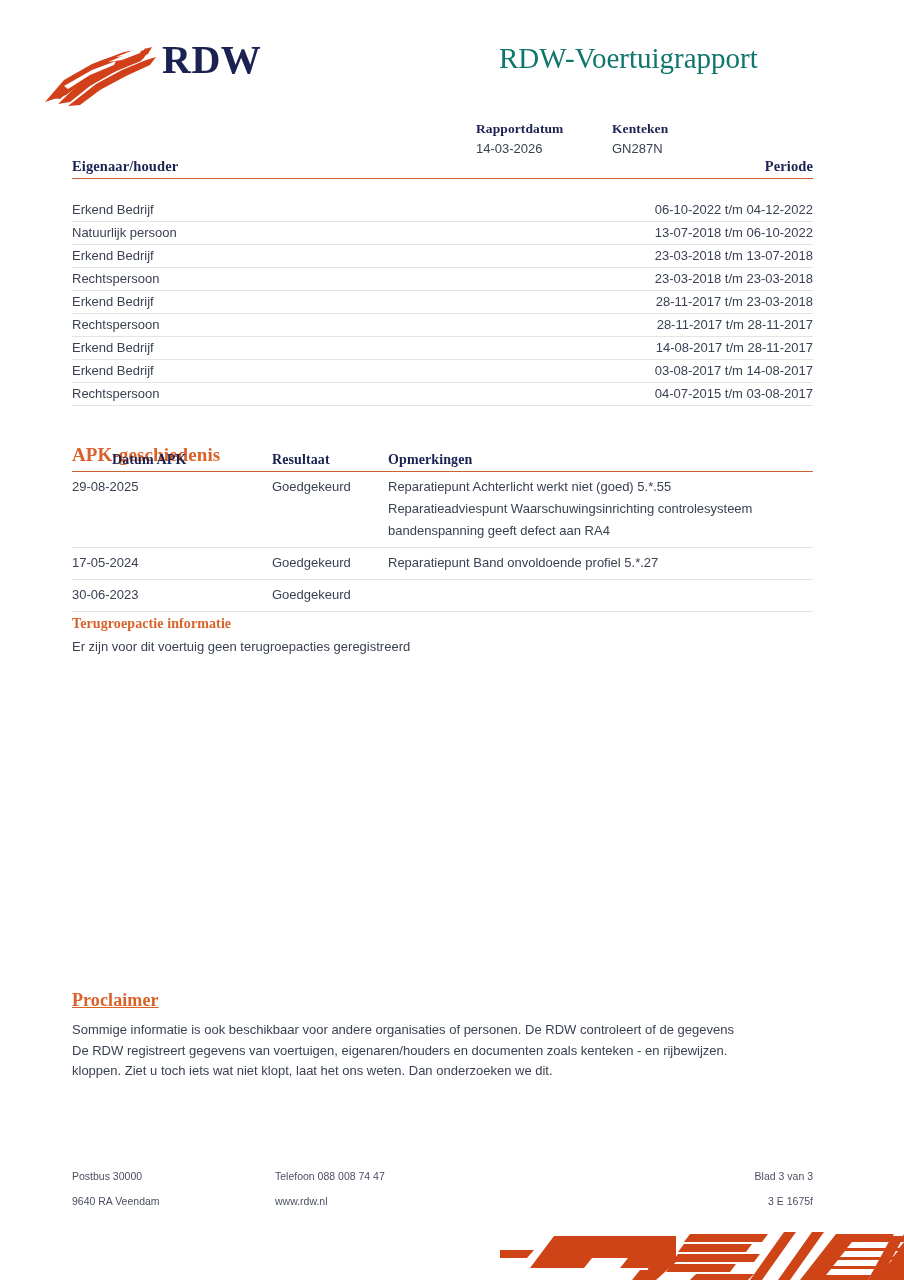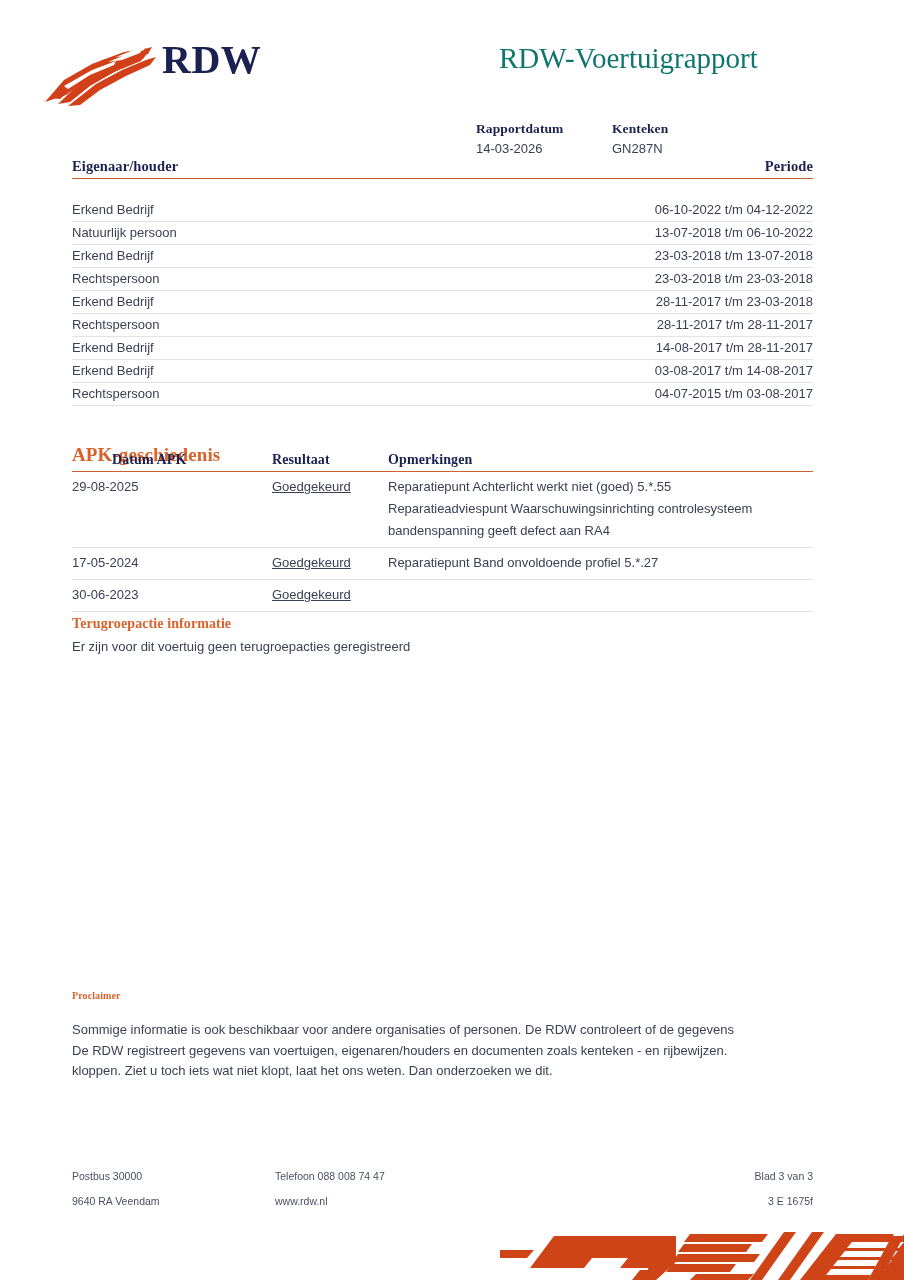--- a/index.html
+++ b/index.html
@@ -179,21 +179,21 @@
   }
   .apk-table td {
     font-size: 13px;
     color: #3a4152;
     vertical-align: top;
     padding: 4px 0 5px 0;
     border-bottom: 1px solid #e2e4e8;
     line-height: 22px;
   }
   .apk-table td.c1 { width: 200px; }
-  .apk-table td.c2 { width: 116px; text-decoration: underline; }
+  .apk-table td.c2 { width: 116px; }
   .apk-table td.c3 { width: 425px; }
   .apk-rem { display: block; }
 
   
   .recall-title {
     position: absolute;
     left: 72px;
     top: 616px;
     font-family: "Liberation Serif", serif;
     font-weight: 700;
@@ -210,23 +210,24 @@
     line-height: 18px;
   }
 
   
   .proc-title {
     position: absolute;
     left: 72px;
     top: 990px;
     font-family: "Liberation Serif", serif;
     font-weight: 700;
-    font-size: 10px;
+    font-size: 18px;
     color: #d9622b;
     letter-spacing: 0.1px;
+    text-decoration: underline;
   }
   .proc-body {
     position: absolute;
     left: 72px;
     top: 1020px;
     width: 705px;
     font-size: 13px;
     color: #3a4152;
     line-height: 20.5px;
   }

